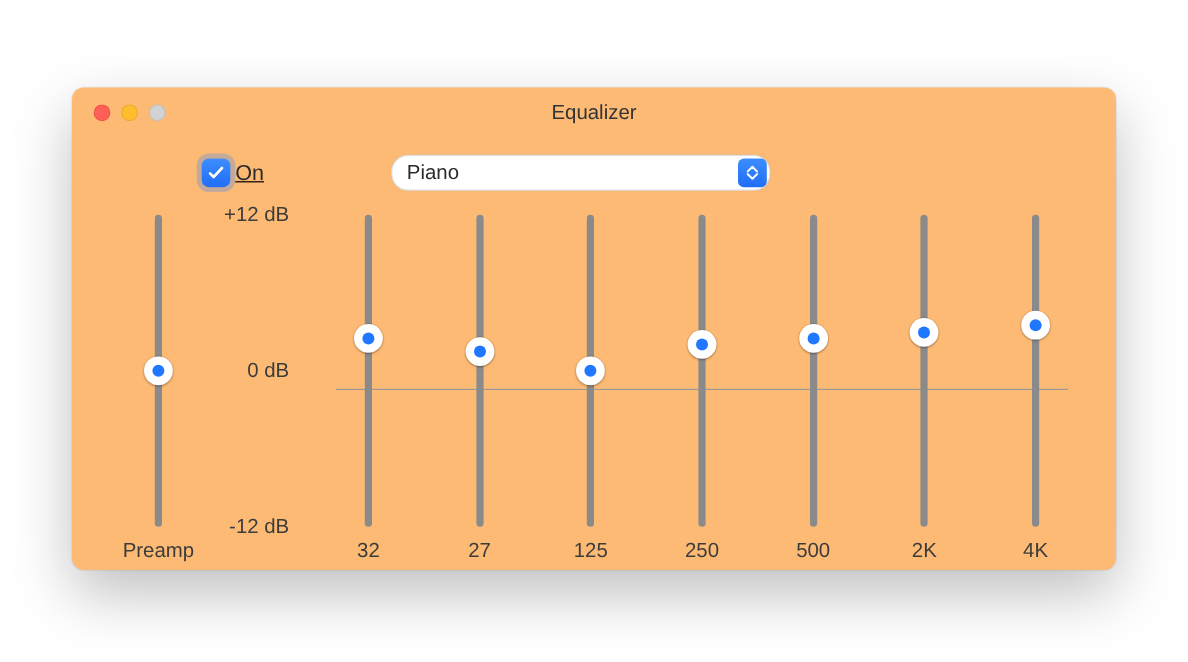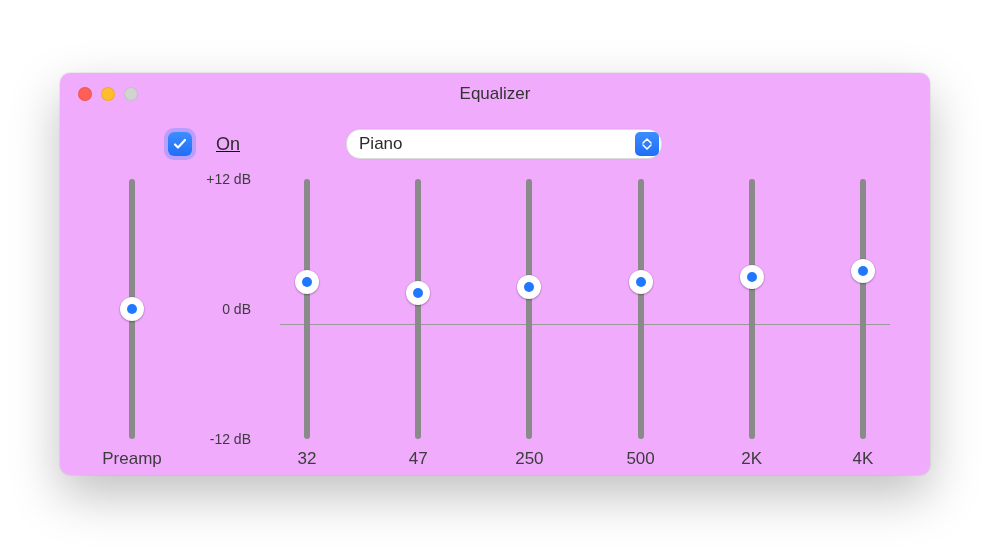--- a/index.html
+++ b/index.html
@@ -11,21 +11,21 @@
   body {
     background: #fff;
     width: 990px;
     height: 552px;
     display: flex;
     align-items: center;
     justify-content: center;
   }
   .window {
     width: 870px;
-    background: #f0abfc;
+    background: #fdba74;
     border-radius: 10px;
     box-shadow: 0 20px 50px rgba(0,0,0,0.25), 0 0 0 1px rgba(0,0,0,0.05);
     overflow: hidden;
     margin-top: -4px;
   }
   .titlebar {
     height: 42px;
     display: flex;
     align-items: center;
     position: relative;
@@ -56,21 +56,21 @@
   }
   .controls-row {
     display: flex;
     align-items: center;
     gap: 14px;
     padding: 14px 40px 8px 108px;
   }
   .checkbox-wrap {
     display: flex;
     align-items: center;
-    gap: 24px;
+    gap: 4px;
     cursor: pointer;
     text-decoration: underline;
   }
   .checkbox {
     width: 24px;
     height: 24px;
     background: linear-gradient(#3d8dff, #1f6ef7);
     border-radius: 6px;
     box-shadow: 0 0 0 4px rgba(47,127,255,0.28);
     display: flex;
@@ -173,22 +173,22 @@
     white-space: nowrap;
   }
   .scale-col {
     width: 90px;
     position: relative;
     height: 260px;
     margin-top: 0;
   }
   .scale-label {
     position: absolute;
-    right: 7px;
-    font-size: 14px;
+    right: 17px;
+    font-size: 17px;
     color: #3c3c3c;
     transform: translateY(-50%);
     white-space: nowrap;
   }
   .bands-box {
     flex: 1;
     position: relative;
     margin-left: 28px;
     margin-right: 10px;
   }
@@ -275,21 +275,28 @@
                 <div class="track"></div>
                 <div class="thumb" style="top: 39.5833%;"></div>
               </div>
               <div class="band-label">32</div>
             </div>
             <div class="band-col">
               <div class="track-area">
                 <div class="track"></div>
                 <div class="thumb" style="top: 43.75%;"></div>
               </div>
-              <div class="band-label">47</div>
+              <div class="band-label">27</div>
+            </div>
+            <div class="band-col">
+              <div class="track-area">
+                <div class="track"></div>
+                <div class="thumb" style="top: 50%;"></div>
+              </div>
+              <div class="band-label">125</div>
             </div>
             <div class="band-col">
               <div class="track-area">
                 <div class="track"></div>
                 <div class="thumb" style="top: 41.6667%;"></div>
               </div>
               <div class="band-label">250</div>
             </div>
             <div class="band-col">
               <div class="track-area">

